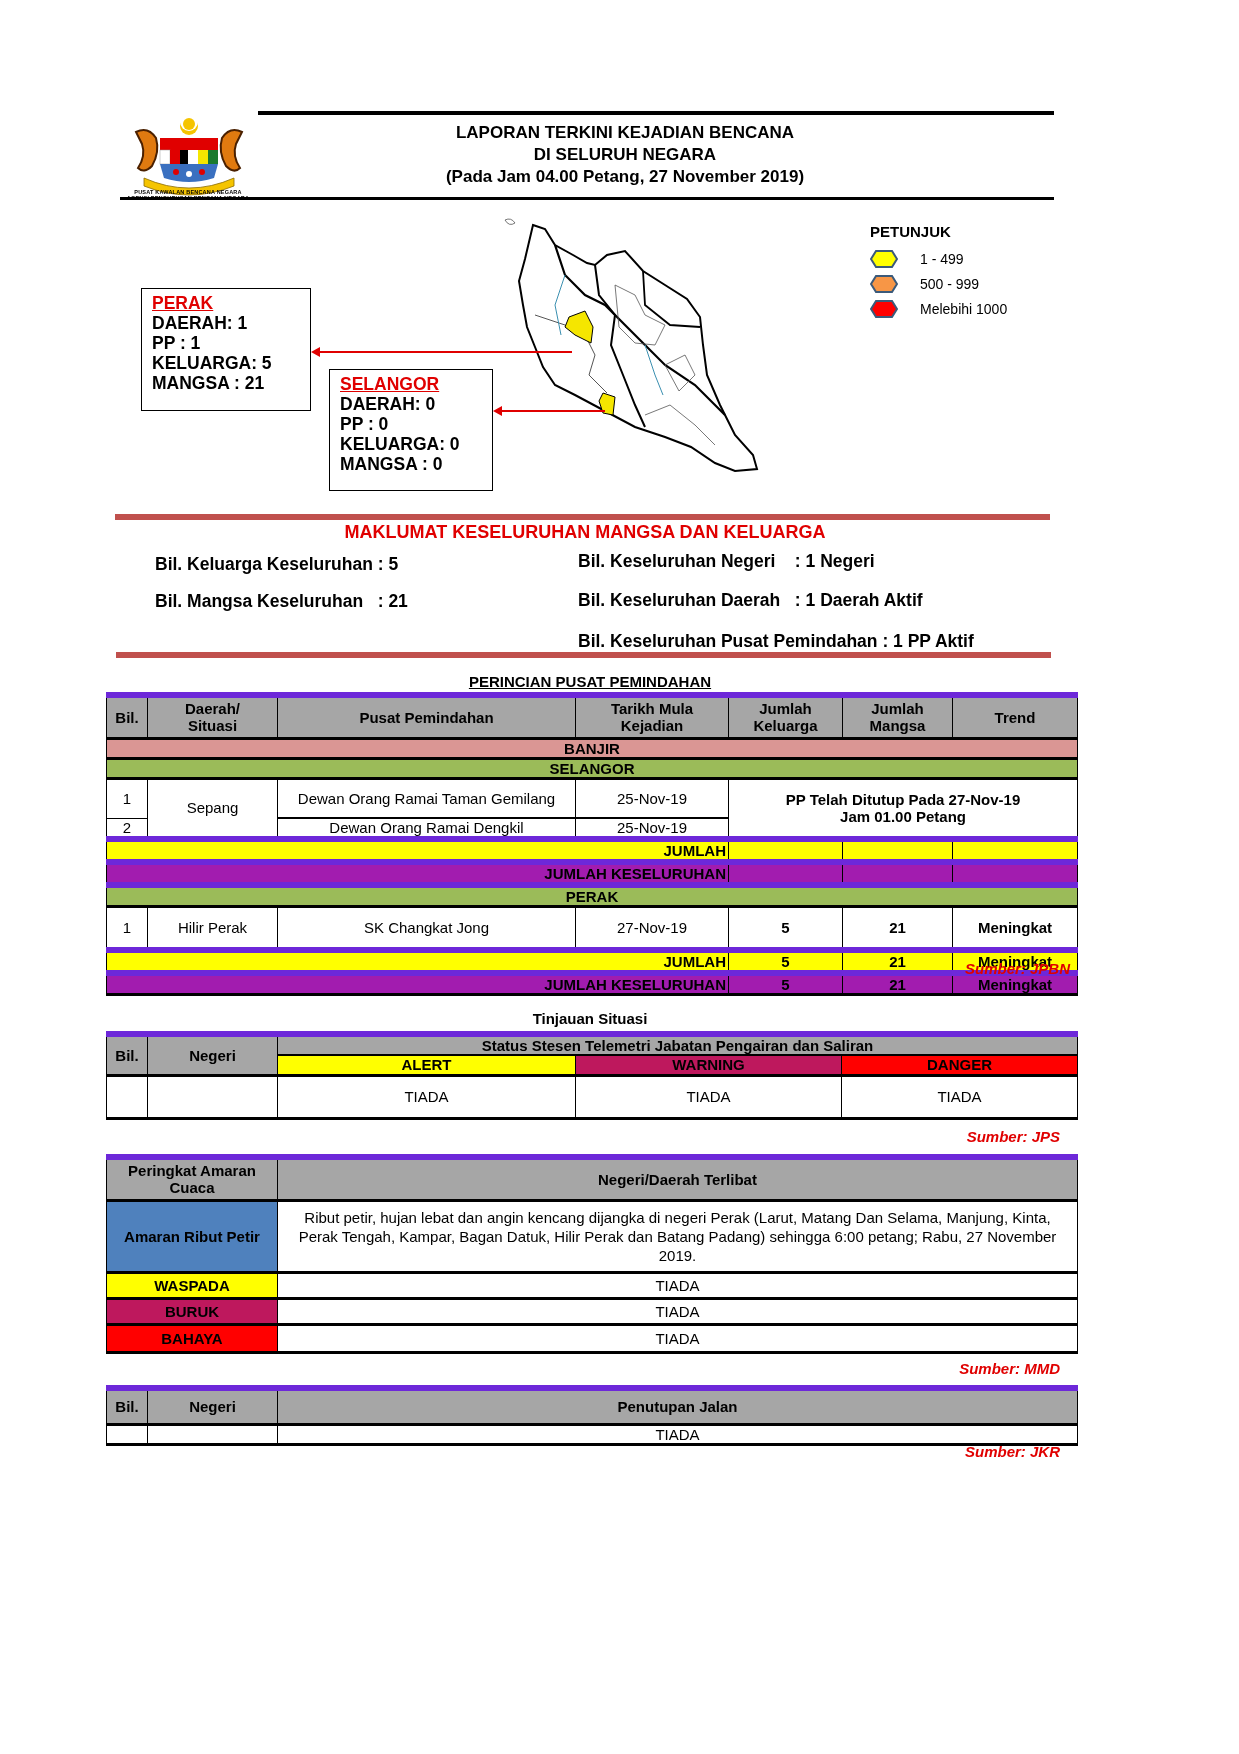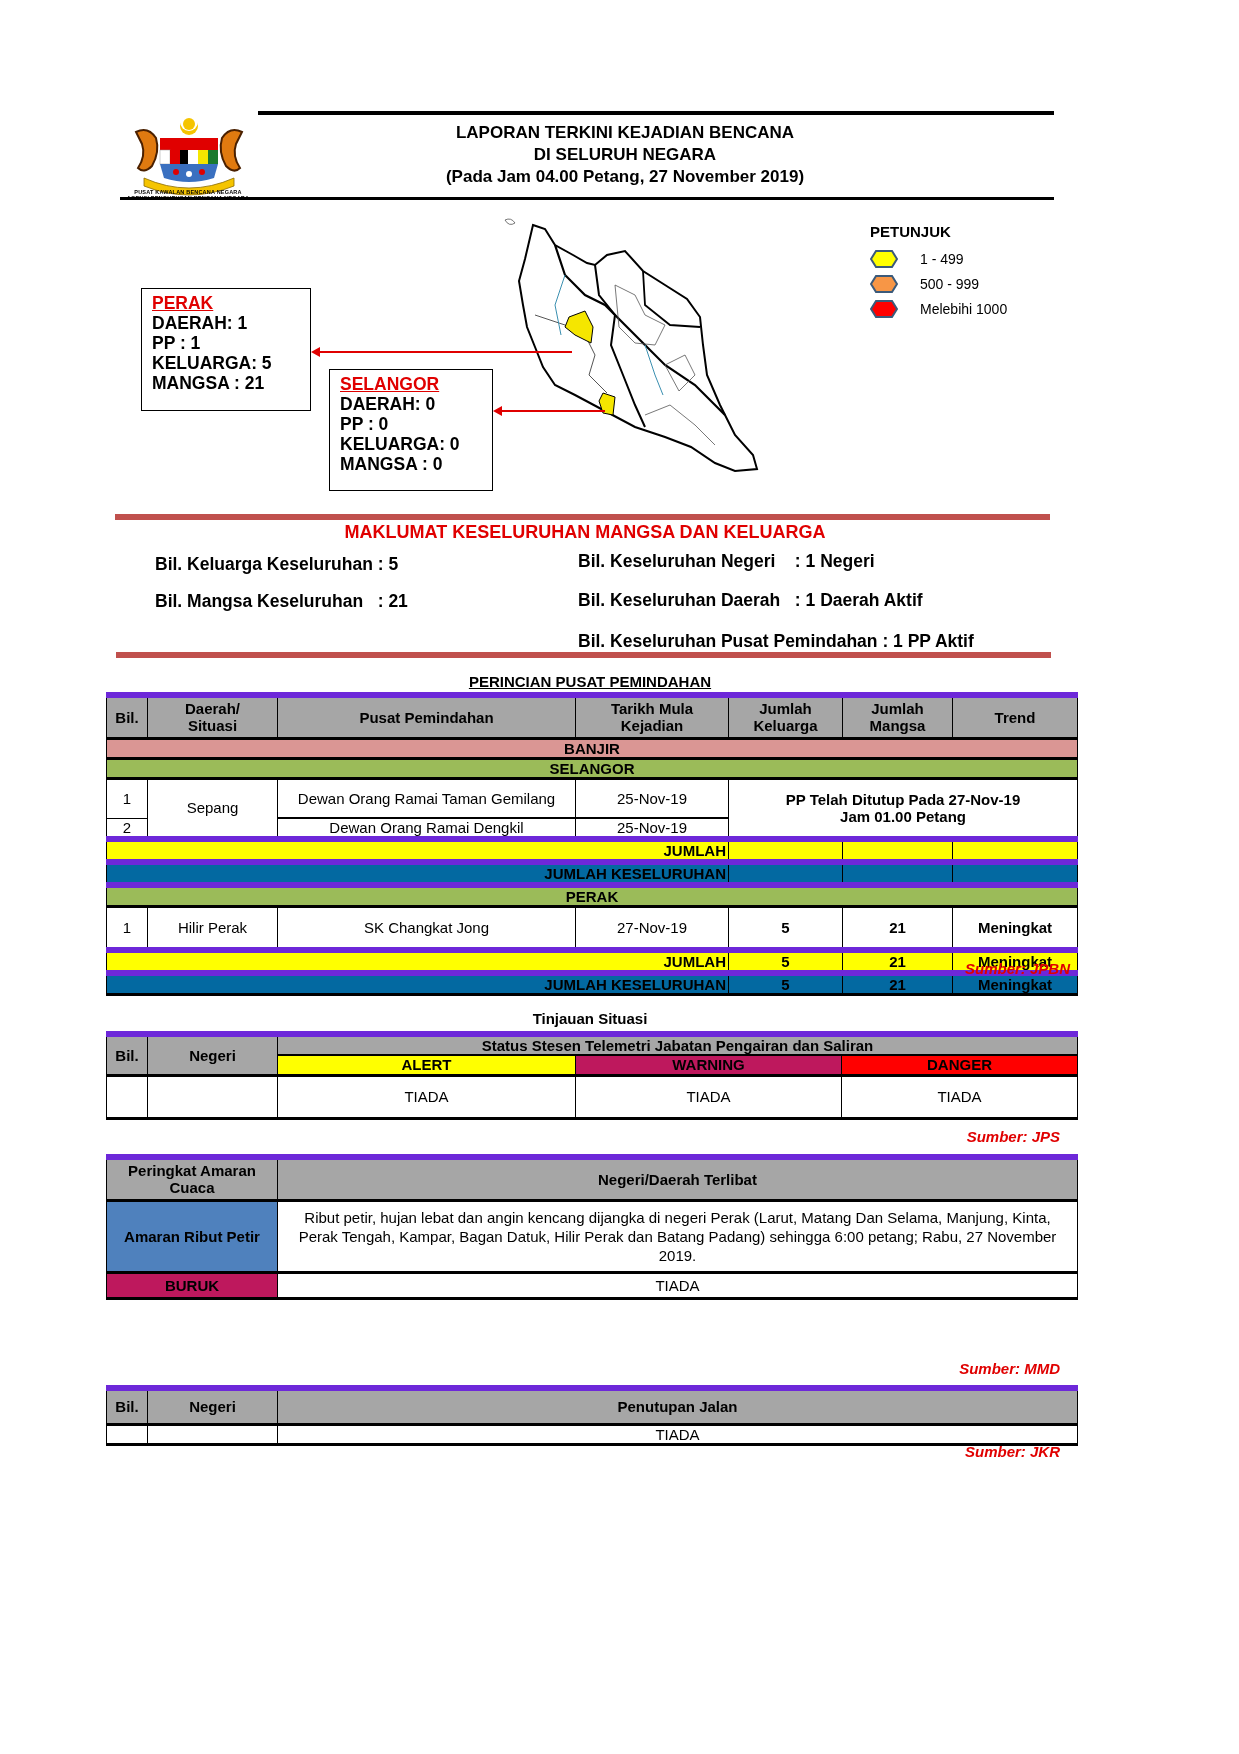--- a/index.html
+++ b/index.html
@@ -29,21 +29,21 @@
   .red-bar { background: #c0504d; height: 6px; }
   .sum-title { left: 110px; top: 522px; width: 950px; text-align: center; color: #e00000; font-weight: bold; font-size: 18px; }
   .sum-item { font-weight: bold; font-size: 17.5px; white-space: pre; }
   
   table { border-collapse: collapse; position: absolute; table-layout: fixed; }
   td, th { border: 1px solid #000; text-align: center; vertical-align: middle; font-size: 15px; padding: 0 2px; }
   .hdr { background: #a6a6a6; font-weight: bold; }
   .banjir { background: #da9694; font-weight: bold; }
   .green { background: #9bbb59; font-weight: bold; }
   .yellow { background: #ffff00; font-weight: bold; }
-  .orange { background: #0369a1; font-weight: bold; }
+  .orange { background: #a21caf; font-weight: bold; }
   .amber { background: #be185d; font-weight: bold; }
   .red { background: #ff0000; font-weight: bold; }
   .blue { background: #4f81bd; font-weight: bold; }
   .bold { font-weight: bold; }
   .thickb { border-bottom: 3px solid #000; }
   .thickt { border-top: 6px solid #6d28d9; }
   .right { text-align: right; }
   .source { color: #e00000; font-weight: bold; font-style: italic; font-size: 15px; text-align: right; }
   .tbl-caption { font-weight: bold; font-size: 15px; text-align: center; }
 </style>
@@ -281,21 +281,29 @@
   <tbody>
       <tr style="height:43px;">
     <td class="hdr thickt thickb"><span>Peringkat Amaran</span><br><span>Cuaca</span></td>
     <td class="hdr thickt thickb">Negeri/Daerah Terlibat</td>
   </tr>
   <tr style="height:72px;">
     <td class="blue thickb">Amaran Ribut Petir</td>
     <td class="thickb" style="padding:0 10px; line-height:19px;">Ribut petir, hujan lebat dan angin kencang dijangka di negeri Perak (Larut, Matang Dan Selama, Manjung, Kinta, Perak Tengah, Kampar, Bagan Datuk, Hilir Perak dan Batang Padang) sehingga 6:00 petang; Rabu, 27 November 2019.</td>
   </tr>
   <tr style="height:26px;">
+    <td class="yellow thickb">WASPADA</td>
+    <td class="thickb">TIADA</td>
+  </tr>
+  <tr style="height:26px;">
     <td class="amber thickb">BURUK</td>
+    <td class="thickb">TIADA</td>
+  </tr>
+  <tr style="height:28px;">
+    <td class="red thickb">BAHAYA</td>
     <td class="thickb">TIADA</td>
   </tr>
 </tbody>
   </table>
 <div class="abs source" style="left:870px; top:1360px; width:190px;">Sumber: MMD</div>
 
 <table style="left:106px; top:1385px; width:971px;">
   <colgroup>
     <col style="width:41px">
       <col style="width:130px">

